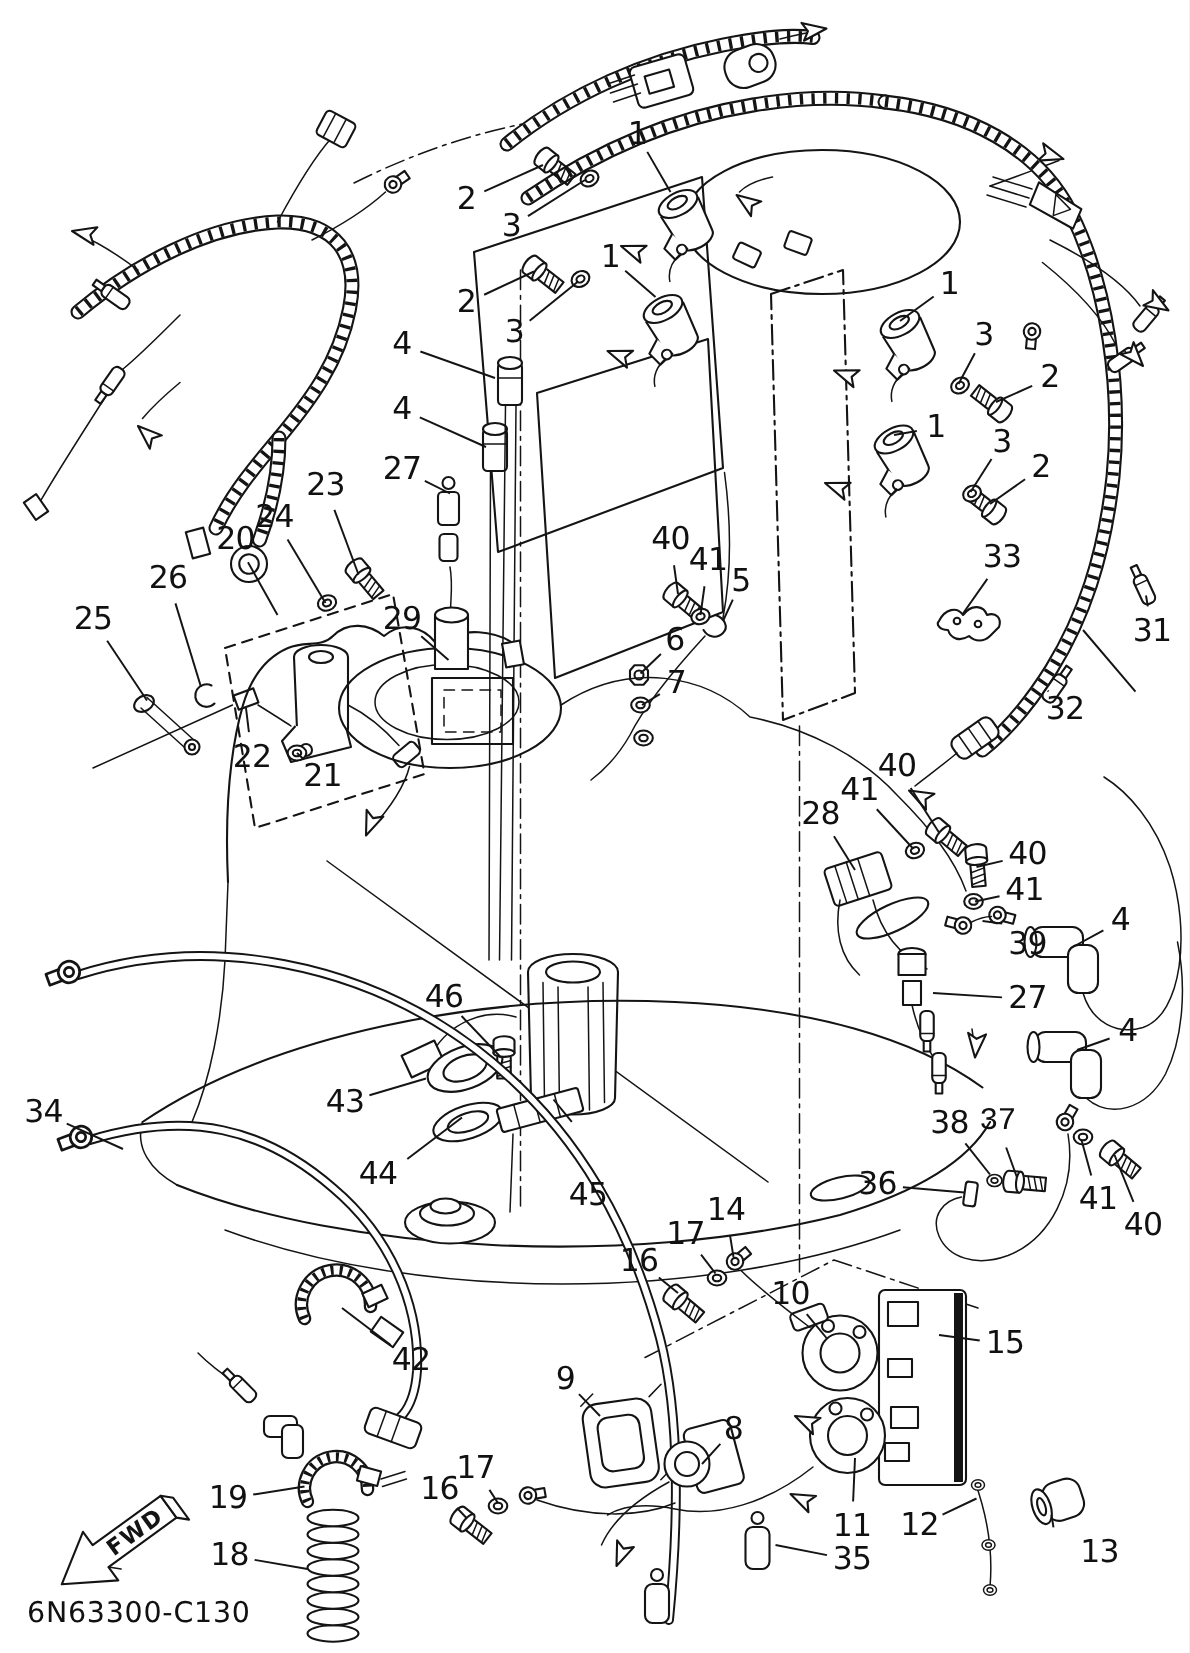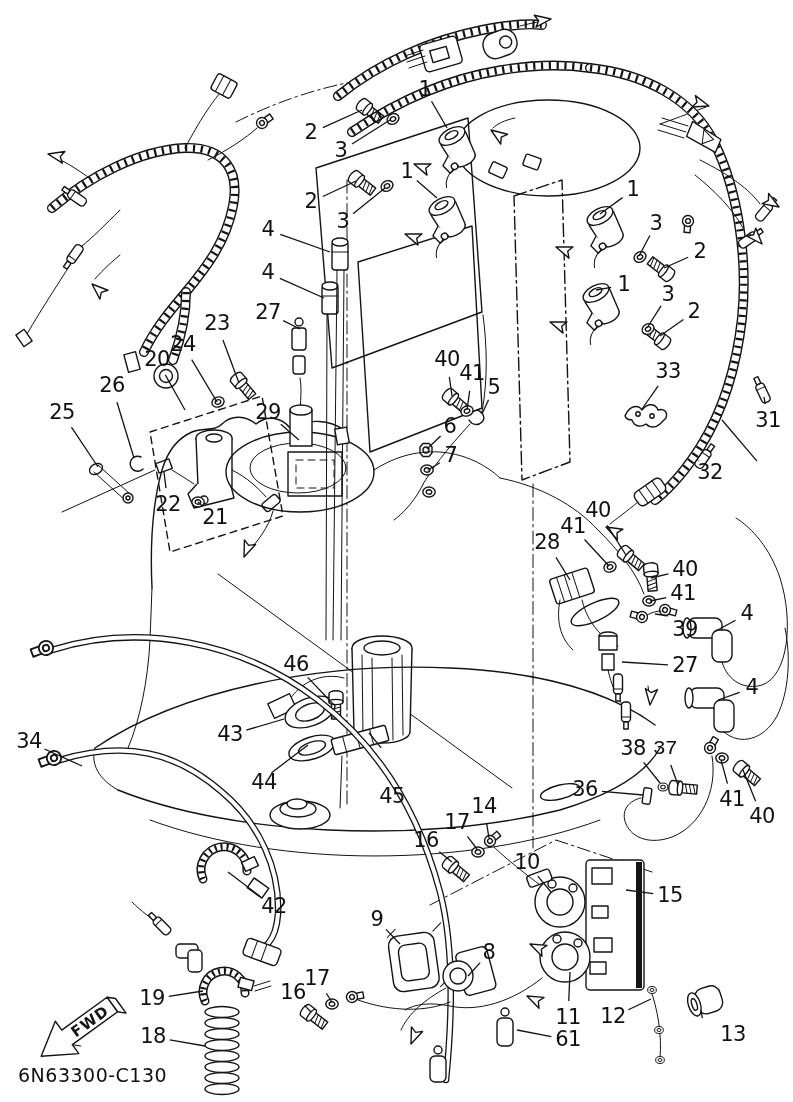--- a/index.html
+++ b/index.html
@@ -576,21 +576,21 @@
       <div class="callout" style="left: 573px; top: 527px;">41</div>
       <div class="callout" style="left: 598px; top: 511px;">40</div>
       <div class="callout" style="left: 685px; top: 570px;">40</div>
       <div class="callout" style="left: 683px; top: 594px;">41</div>
       <div class="callout" style="left: 685px; top: 618px; margin-top: 12px;">39</div>
       <div class="callout" style="left: 747px; top: 614px;">4</div>
       <div class="callout" style="left: 685px; top: 666px;">27</div>
       <div class="callout" style="left: 752px; top: 688px;">4</div>
       <div class="callout" style="left: 296px; top: 665px;">46</div>
       <div class="callout" style="left: 230px; top: 735px;">43</div>
-      <div class="callout" style="left: 264px; top: 783px; text-align: center;">44</div>
+      <div class="callout" style="left: 252px; top: 783px; text-align: center;">44</div>
       <div class="callout" style="left: 392px; top: 761px; margin-top: 36px;">45</div>
       <div class="callout" style="left: 29px; top: 742px;">34</div>
       <div class="callout" style="left: 633px; top: 749px;">38</div>
       <div class="callout" style="left: 665px; top: 749px; font-family: Liberation Mono, monospace;">37</div>
       <div class="callout" style="left: 585px; top: 790px;">36</div>
       <div class="callout" style="left: 732px; top: 800px;">41</div>
       <div class="callout" style="left: 762px; top: 817px;">40</div>
       <div class="callout" style="left: 484px; top: 807px;">14</div>
       <div class="callout" style="left: 457px; top: 823px;">17</div>
       <div class="callout" style="left: 426px; top: 841px;">16</div>
@@ -598,18 +598,18 @@
       <div class="callout" style="left: 670px; top: 896px;">15</div>
       <div class="callout" style="left: 377px; top: 920px;">9</div>
       <div class="callout" style="left: 274px; top: 907px;">42</div>
       <div class="callout" style="left: 152px; top: 999px;">19</div>
       <div class="callout" style="left: 317px; top: 979px;">17</div>
       <div class="callout" style="left: 293px; top: 993px;">16</div>
       <div class="callout" style="left: 153px; top: 1037px;">18</div>
       <div class="callout" style="left: 489px; top: 953px;">8</div>
       <div class="callout" style="left: 568px; top: 1018px;">11</div>
       <div class="callout" style="left: 613px; top: 1017px;">12</div>
-      <div class="callout" style="left: 568px; top: 1040px;">61</div>
+      <div class="callout" style="left: 568px; top: 1040px;">35</div>
       <div class="callout" style="left: 733px; top: 1035px;">13</div>
     </div>
 
   <div class="code">6N63300-C130</div>
 </div>
 
 </body></html>

